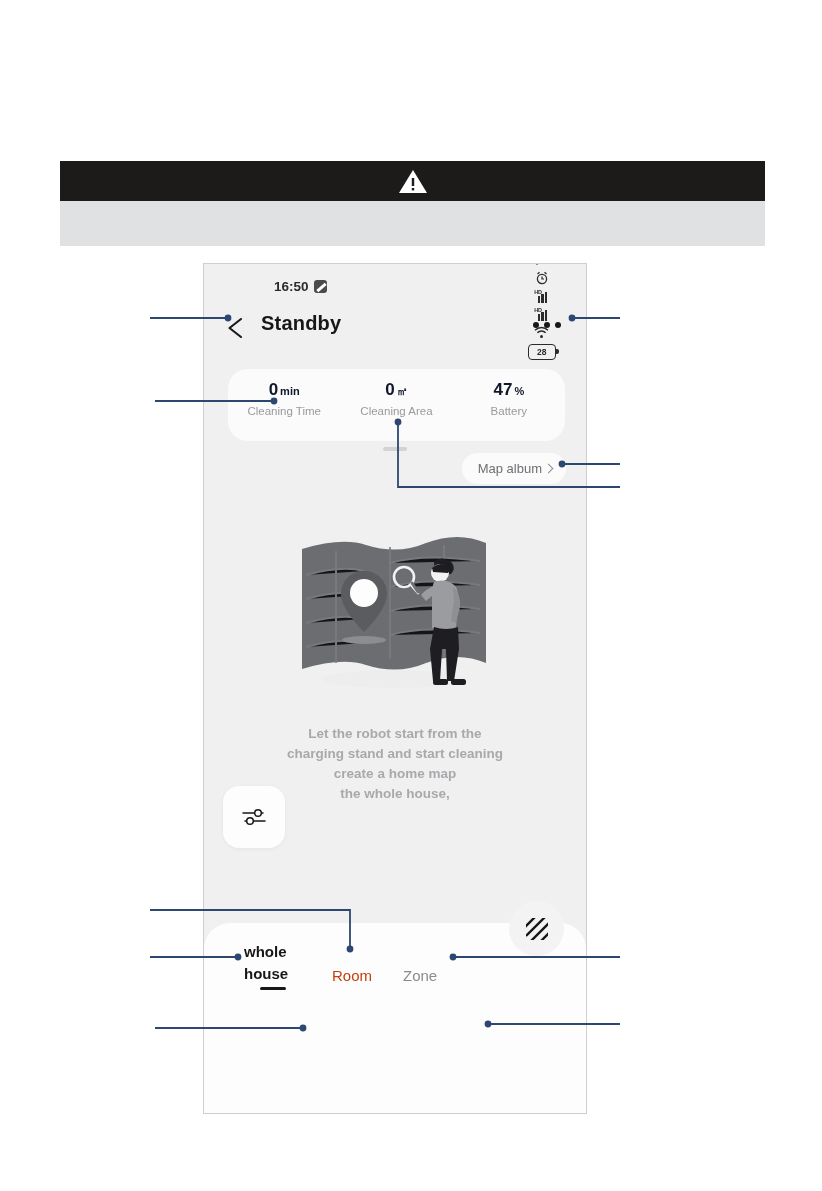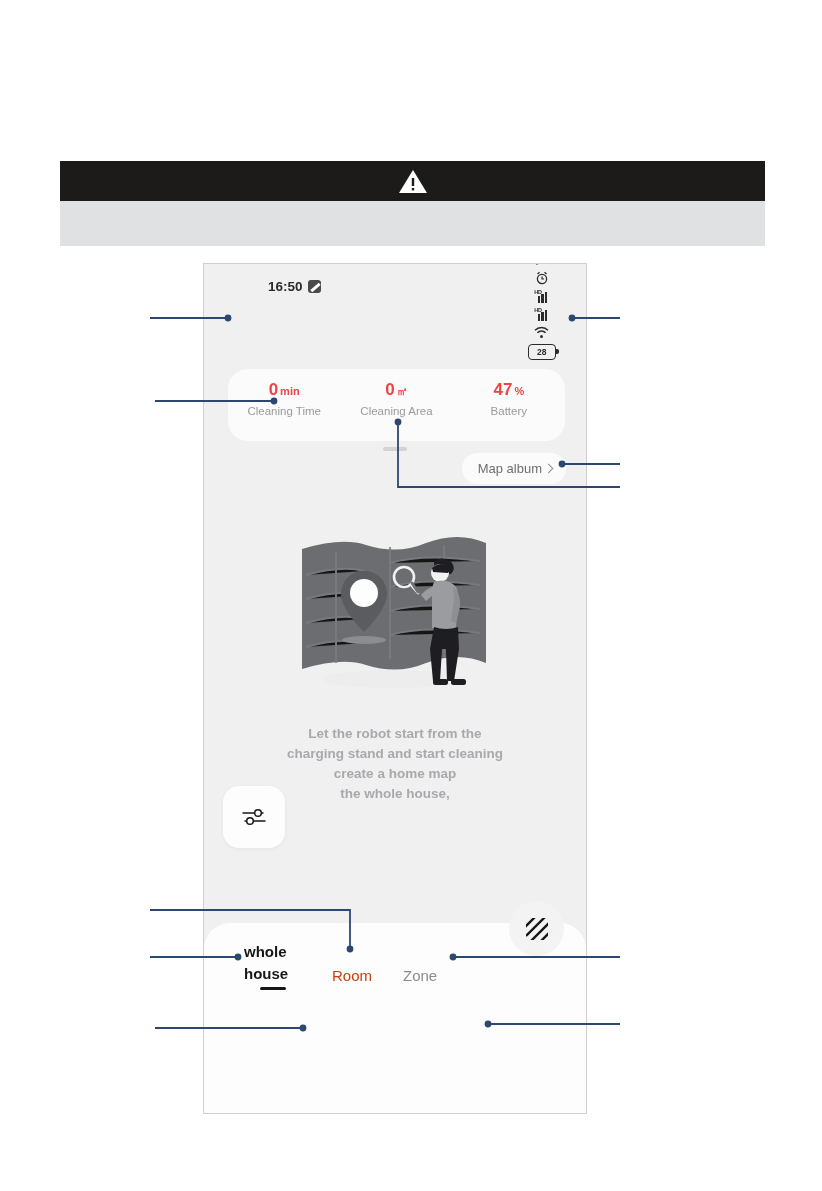--- a/index.html
+++ b/index.html
@@ -57,21 +57,21 @@
     width: 100%;
     height: 28px;
     display: flex;
     align-items: center;
     font-size: 13.5px;
     color: #2b2b2b;
     font-weight: 600;
   }
   .sb-time {
     position: absolute;
-    left: 64px;
+    left: 70px;
     display: flex;
     align-items: center;
     gap: 5px;
   }
   .sb-time-icon {
     width: 13px; height: 13px;
     border-radius: 3px;
     background: #4a4a4a;
     position: relative;
     overflow: hidden;
@@ -153,21 +153,21 @@
   
   .stats-card {
     position:absolute;
     left:24px; top:105px;
     width:337px; height:72px;
     background:#fbfbfb;
     border-radius:20px;
     display:flex;
   }
   .stat { flex:1; text-align:center; padding-top:11px; }
-  .stat-val { font-size:17px; font-weight:700; color:#ef4444; }
+  .stat-val { font-size:17px; font-weight:700; color:#0f172a; }
   .stat-val small { font-size:11px; font-weight:600; margin-left:2px; }
   .stat-lbl { font-size:11.5px; color:#9a9a9e; margin-top:5px; }
 
   .drag-handle {
     position:absolute;
     left:50%; top:183px;
     transform:translateX(-50%);
     width:24px; height:4px;
     border-radius:3px;
     background:#d3d3d5;
@@ -345,20 +345,31 @@
         <path d="M1 4.2 A9 9 0 0 1 14 4.2" fill="none" stroke="#2b2b2b" stroke-width="1.5"></path>
         <path d="M3.4 6.8 A5.6 5.6 0 0 1 11.6 6.8" fill="none" stroke="#2b2b2b" stroke-width="1.5"></path>
         <circle cx="7.5" cy="10.5" r="1.5" fill="#2b2b2b"></circle>
       </svg>
       <span class="batt">
         <span>28</span>
       </span>
     </div>
   </div>
 
+  <div class="app-header">
+    <svg class="back-arrow" viewBox="0 0 28 28">
+      <path d="M19 5 L7.5 14 L19 23" fill="none" stroke="#17171a" stroke-width="2.1" stroke-linecap="round" stroke-linejoin="round"></path>
+    </svg>
+    <div class="app-title">Standby</div>
+    <div class="menu-dots">
+      <span></span>
+      <span></span>
+      <span></span>
+    </div>
+  </div>
 
   <div class="stats-card">
     <div class="stat">
       <div class="stat-val">
         <span>0</span><small>min</small>
       </div>
       <div class="stat-lbl">Cleaning Time</div>
     </div>
     <div class="stat">
       <div class="stat-val">

